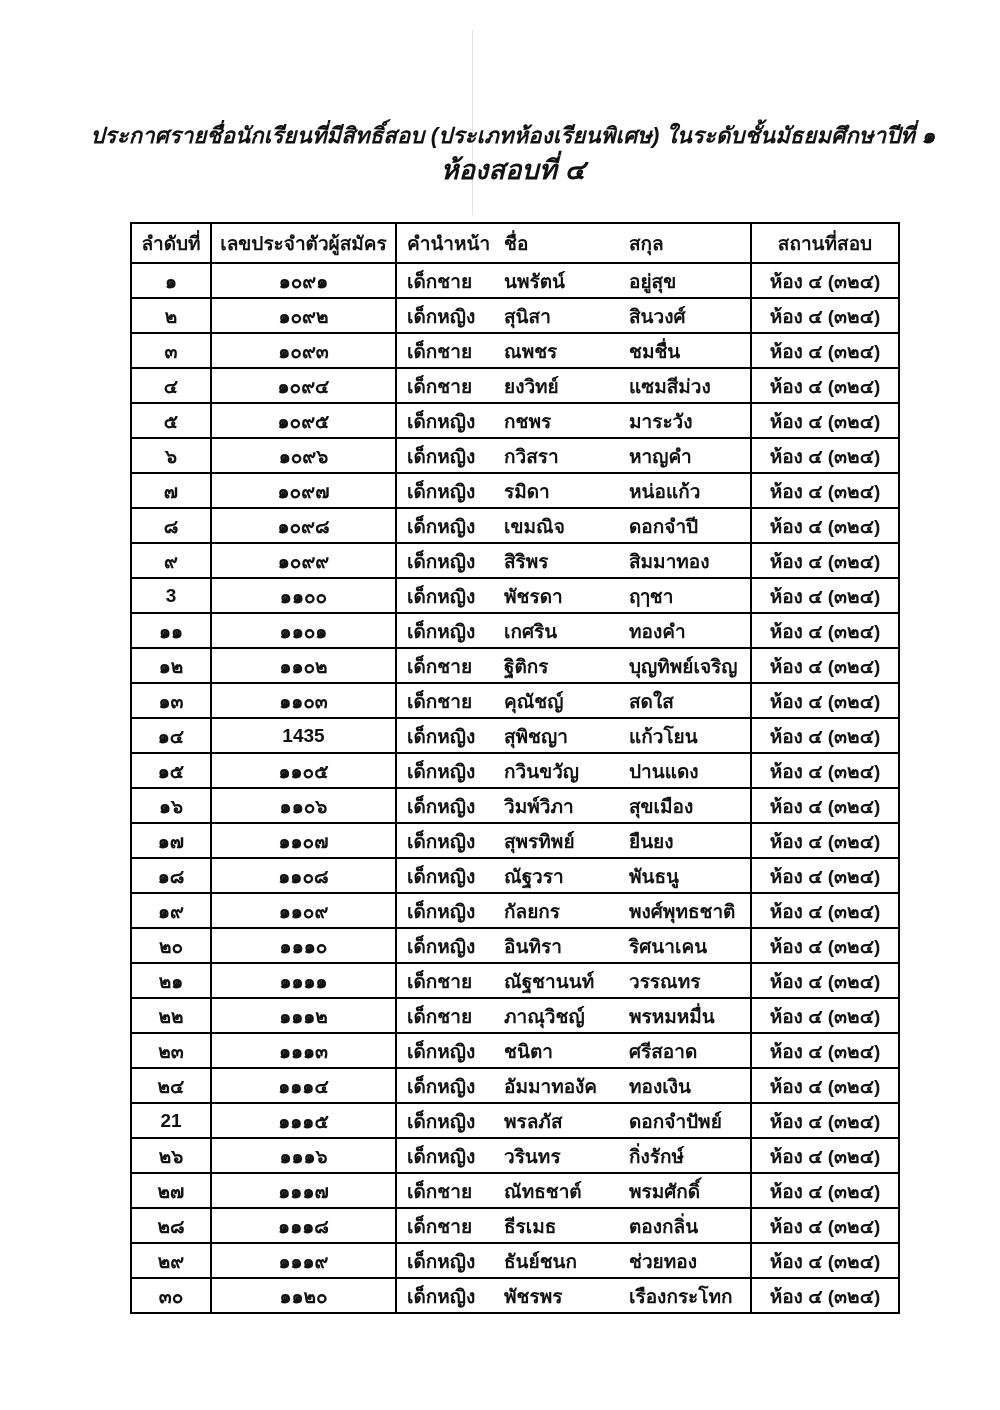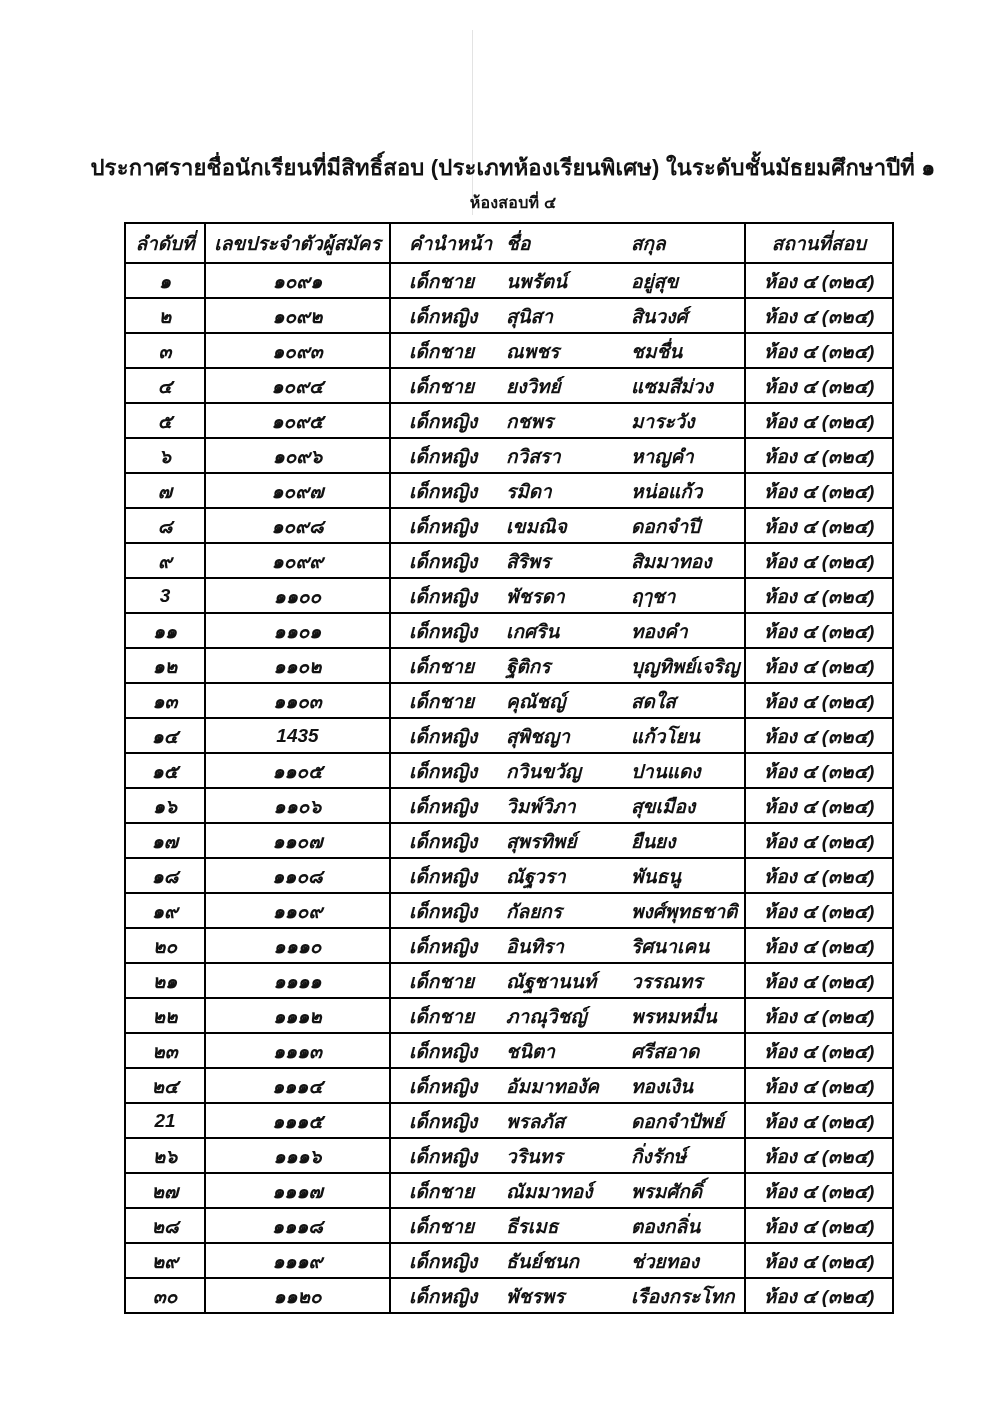--- a/index.html
+++ b/index.html
@@ -19,63 +19,63 @@
     left: 472px;
     top: 30px;
     width: 1px;
     height: 185px;
     background: #e3e3e3;
   }
 
   
   .title-block {
     position: absolute;
-    top: 150px;
+    top: 118px;
     left: 26px;
     width: 974px;
     text-align: center;
     font-weight: bold;
     font-size: 22px;
     line-height: 35px;
     letter-spacing: 0.2px;
+    font-style: italic;
   }
-  .title-line2 { font-size: 16px; }
+  .title-line2 { font-size: 27px; }
 
   
   table.roster {
     position: absolute;
-    left: 124px;
+    left: 130px;
     top: 222px;
     width: 768px;
     border-collapse: collapse;
     table-layout: fixed;
     font-size: 19px;
     font-weight: 600;
-    font-style: italic;
   }
   table.roster td, table.roster th {
     border: 2px solid #000;
     padding: 0;
     vertical-align: middle;
     overflow: hidden;
     white-space: nowrap;
   }
   thead th { height: 38px; font-weight: bold; font-size: 19px; }
   tbody td { height: 33px; }
 
   .c-no     { width: 80px;  text-align: center; }
   .c-id     { width: 185px; text-align: center; }
   .c-name   { width: 355px; text-align: left; }
   .c-venue  { width: 148px; text-align: center; }
 
   
   .name-flex {
     display: flex;
     align-items: center;
-    padding-left: 18px;
+    padding-left: 10px;
   }
   .name-flex .prefix { width: 97px;  flex: 0 0 97px; }
   .name-flex .fname  { width: 125px; flex: 0 0 125px; }
   .name-flex .lname  { flex: 1 1 auto; }
 
   thead .name-flex { font-weight: bold; }
 </style>
 </head>
 <body>
 
@@ -445,21 +445,21 @@
     </td>
     <td class="c-venue">ห้อง ๔ (๓๒๔)</td>
   </tr>
 
   <tr>
     <td class="c-no">๒๗</td>
     <td class="c-id">๑๑๑๗</td>
     <td class="c-name">
       <div class="name-flex">
         <span class="prefix">เด็กชาย</span>
-        <span class="fname">ณัมมาทอง์</span>
+        <span class="fname">ณัทธชาต์</span>
         <span class="lname">พรมศักดิ์</span>
       </div>
     </td>
     <td class="c-venue">ห้อง ๔ (๓๒๔)</td>
   </tr>
 
   <tr>
     <td class="c-no">๒๘</td>
     <td class="c-id">๑๑๑๘</td>
     <td class="c-name">

